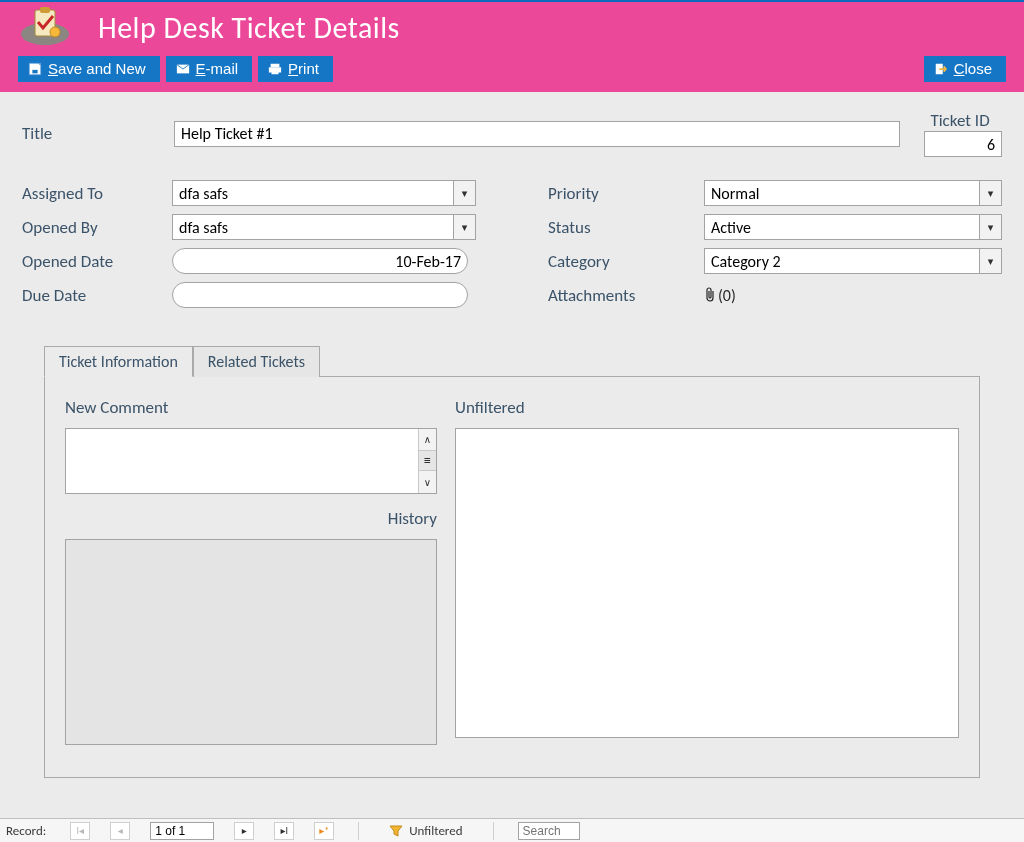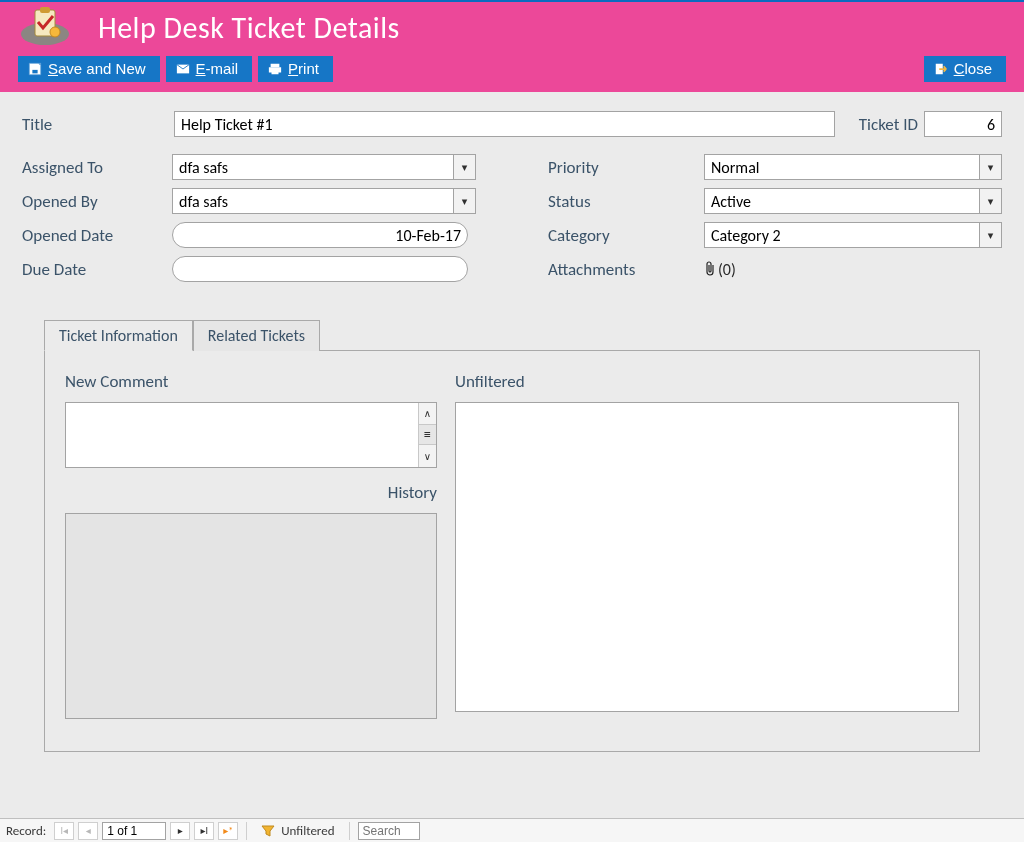--- a/index.html
+++ b/index.html
@@ -74,26 +74,26 @@
   .label.wide { width: 152px; }
   .input, .select {
     border: 1px solid #a3a3a3;
     background: #fff;
     height: 26px;
     padding: 2px 6px;
     font-size: 16px;
     font-family: inherit;
   }
   .title-input { flex: 1; margin-right: 12px; margin-left: 32px; }
-  .ticketid-wrap { display:flex; align-items:center; margin-left: 12px; }
+  .ticketid-wrap { display:flex; align-items:center; margin-left: 12px; flex-direction: column; }
   .ticketid-wrap .label { width: auto; margin-right: 6px; }
   .ticketid-input { width: 78px; text-align: right; }
   .two-col {
     display: flex; gap: 72px;
-    margin-top: 15px;
+    margin-top: 22px;
   }
   .col { flex: 1; }
   .col .row .label { width: 150px; }
   .col-right .row .label { width: 156px; }
   .select-wrap {
     position: relative; flex: 1;
   }
   .select-wrap .input { width: 100%; padding-right: 22px; }
   .select-arrow {
     position: absolute; right: 1px; top: 1px;
@@ -166,21 +166,21 @@
   }
   
   .footer {
     position:absolute; left:0; bottom:0;
     width:1024px; height:24px;
     background:#f6f6f6;
     border-top:1px solid #bfbfbf;
     display:flex; align-items:center;
     font-size:13px; color:#3a3a3a;
     padding: 0 6px;
-    gap: 4px;
+    gap: 20px;
   }
   .footer .lbl { margin-right:4px; }
   .navbtn {
     width:20px; height:18px;
     border:1px solid #cfcfcf;
     background:#fff;
     display:flex; align-items:center; justify-content:center;
     font-size:10px; color:#303030;
     cursor:pointer;
   }

